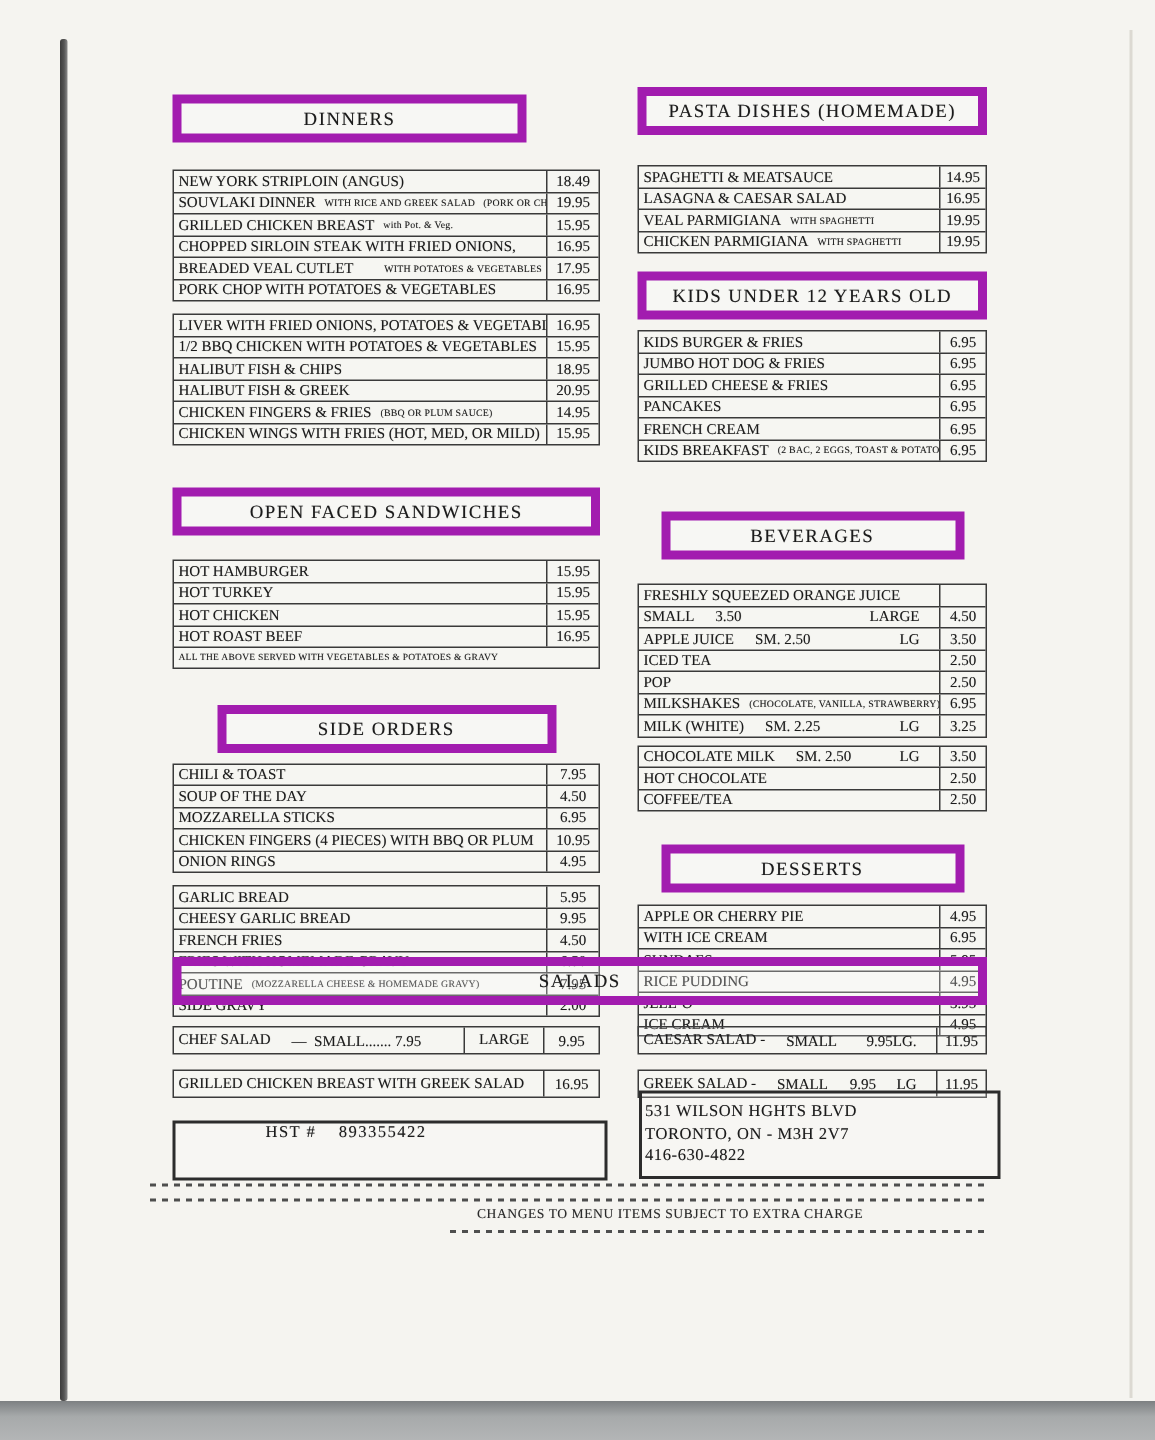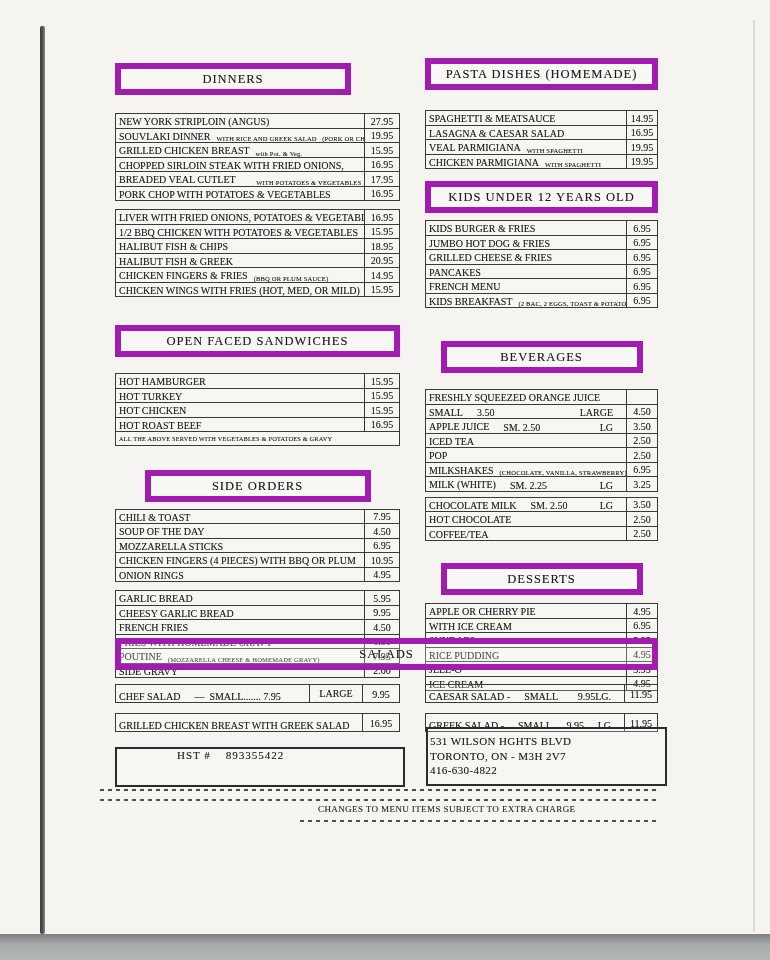--- a/index.html
+++ b/index.html
@@ -24,21 +24,21 @@
 
   .mt7{margin-top:7px}.mt8{margin-top:8px}.mt12{margin-top:12px}
   .mt16{margin-top:16px}.mt18{margin-top:18px}.mt20{margin-top:20px}.mt22{margin-top:22px}
   .mt24{margin-top:24px}.mt28{margin-top:28px}.mt33{margin-top:33px}
 
   .mtable{border:1px solid #3a3a3a;background:rgba(255,255,255,0.18)}
   .mtable+.mtable{margin-top:8px}
   .menu[data-menu="beverages"] .mtable+.mtable{margin-top:5px}
   .m-row{display:flex;align-items:stretch;min-height:13.5px;border-bottom:1px solid #3a3a3a}
   .m-row:last-child{border-bottom:none}
-  .m-name{flex:1;display:flex;align-items:flex-end;padding:1px 3px 0;overflow:hidden}
+  .m-name{flex:1;display:flex;align-items:center;padding:1px 3px 0;overflow:hidden}
   .nm{font-size:10px;line-height:11.5px;white-space:pre}
   .note{font-size:6.5px;margin-left:6px;white-space:pre;letter-spacing:0.2px}
   .sub{font-size:10px;margin-left:14px;white-space:pre}
   .mid{margin-left:auto;font-size:10px;padding-right:10px;white-space:pre}
   .m-midcell{width:52px;border-left:1px solid #3a3a3a;font-size:10px;display:flex;
              align-items:center;justify-content:center}
   .m-price{width:var(--pw,32px);border-left:1px solid #3a3a3a;font-size:10px;display:flex;
            align-items:center;justify-content:center;padding-top:1px}
   .m-row.tiny{min-height:10px}
   .m-row.tiny .nm{font-size:6.3px;letter-spacing:0.2px}
@@ -74,21 +74,21 @@
   <div class="scan-bottom"></div>
 
   <div class="col col-left">
     <div class="hdr w220">DINNERS</div>
     <div class="menu mt18" data-menu="dinners" style="--pw:34px">
         <div class="mtable">
           <div class="m-row">
             <div class="m-name">
               <span class="nm">NEW YORK STRIPLOIN (ANGUS)</span>
             </div>
-            <div class="m-price">27.95</div>
+            <div class="m-price">18.49</div>
           </div>
           <div class="m-row">
             <div class="m-name">
               <span class="nm">SOUVLAKI DINNER</span>
               <span class="note">WITH RICE AND GREEK SALAD   (PORK OR CHICKEN)</span>
             </div>
             <div class="m-price">19.95</div>
           </div>
           <div class="m-row">
             <div class="m-name">
@@ -324,21 +324,21 @@
             <div class="m-price">6.95</div>
           </div>
           <div class="m-row">
             <div class="m-name">
               <span class="nm">PANCAKES</span>
             </div>
             <div class="m-price">6.95</div>
           </div>
           <div class="m-row">
             <div class="m-name">
-              <span class="nm">FRENCH MENU</span>
+              <span class="nm">FRENCH CREAM</span>
             </div>
             <div class="m-price">6.95</div>
           </div>
           <div class="m-row">
             <div class="m-name">
               <span class="nm">KIDS BREAKFAST</span>
               <span class="note">(2 BAC, 2 EGGS, TOAST &amp; POTATOES)</span>
             </div>
             <div class="m-price">6.95</div>
           </div>

